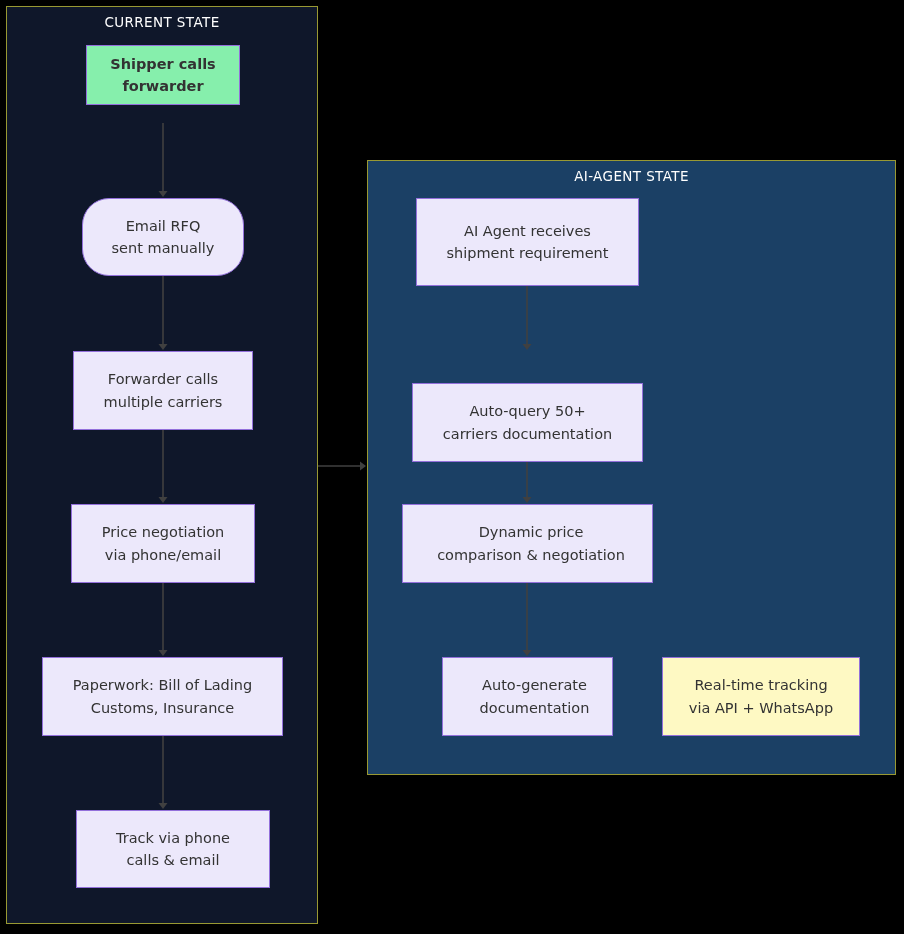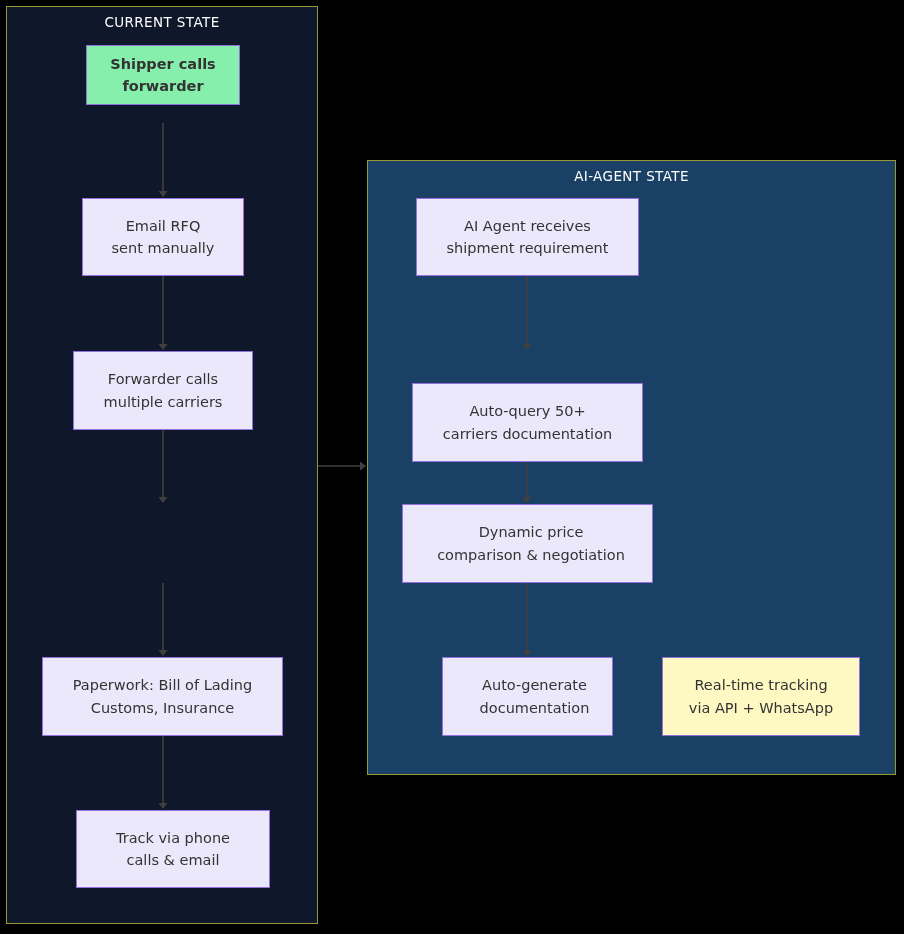--- a/index.html
+++ b/index.html
@@ -78,46 +78,52 @@
       <line x1="318" y1="466" x2="361" y2="466" class="edge-line" stroke="#404040"></line>
       <polygon points="360,461.5 360,470.5 366,466" class="edge-head" fill="#404040"></polygon>
     </svg>
 
   <div class="node" style="left: 86px; top: 45px; width: 154px; height: 60px; background: #86efac; border-color: rgb(147, 112, 219); color: rgb(51, 51, 51); font-weight: bold;">
     <div>
       <span>Shipper calls</span>
       <span>forwarder</span>
     </div>
   </div>
-  <div class="node" style="left: 82px; top: 198px; width: 162px; height: 78px; background: rgb(236, 232, 251); border-color: rgb(147, 112, 219); color: rgb(51, 51, 51);">
+  <div class="node" style="left: 82px; top: 198px; width: 162px; height: 78px; background: rgb(236, 232, 251); border-color: rgb(147, 112, 219); color: rgb(51, 51, 51); border-radius: 27px;">
     <div>
       <span>Email RFQ</span>
       <span>sent manually</span>
     </div>
   </div>
   <div class="node" style="left: 73px; top: 351px; width: 180px; height: 79px; background: rgb(236, 232, 251); border-color: rgb(147, 112, 219); color: rgb(51, 51, 51);">
     <div>
       <span>Forwarder calls</span>
       <span>multiple carriers</span>
+    </div>
+  </div>
+  <div class="node" style="left: 71px; top: 504px; width: 184px; height: 79px; background: rgb(236, 232, 251); border-color: rgb(147, 112, 219); color: rgb(51, 51, 51);">
+    <div>
+      <span>Price negotiation</span>
+      <span>via phone/email</span>
     </div>
   </div>
   <div class="node" style="left: 42px; top: 657px; width: 241px; height: 79px; background: rgb(236, 232, 251); border-color: rgb(147, 112, 219); color: rgb(51, 51, 51);">
     <div>
       <span>Paperwork: Bill of Lading</span>
       <span>Customs, Insurance</span>
     </div>
   </div>
   <div class="node" style="left: 76px; top: 810px; width: 194px; height: 78px; background: rgb(236, 232, 251); border-color: rgb(147, 112, 219); color: rgb(51, 51, 51);">
     <div>
       <span>Track via phone</span>
       <span>calls &amp; email</span>
     </div>
   </div>
 
-  <div class="node" style="left: 416px; top: 198px; width: 223px; height: 78px; background: rgb(236, 232, 251); border-color: rgb(147, 112, 219); color: rgb(51, 51, 51);">
+  <div class="node" style="left: 416px; top: 198px; width: 223px; height: 88px; background: rgb(236, 232, 251); border-color: rgb(147, 112, 219); color: rgb(51, 51, 51);">
     <div>
       <span>AI Agent receives</span>
       <span>shipment requirement</span>
     </div>
   </div>
   <div class="node" style="left: 412px; top: 351px; width: 231px; height: 79px; background: rgb(236, 232, 251); border-color: rgb(147, 112, 219); color: rgb(51, 51, 51); margin-top: 32px;">
     <div>
       <span>Auto-query 50+</span>
       <span>carriers documentation</span>
     </div>

